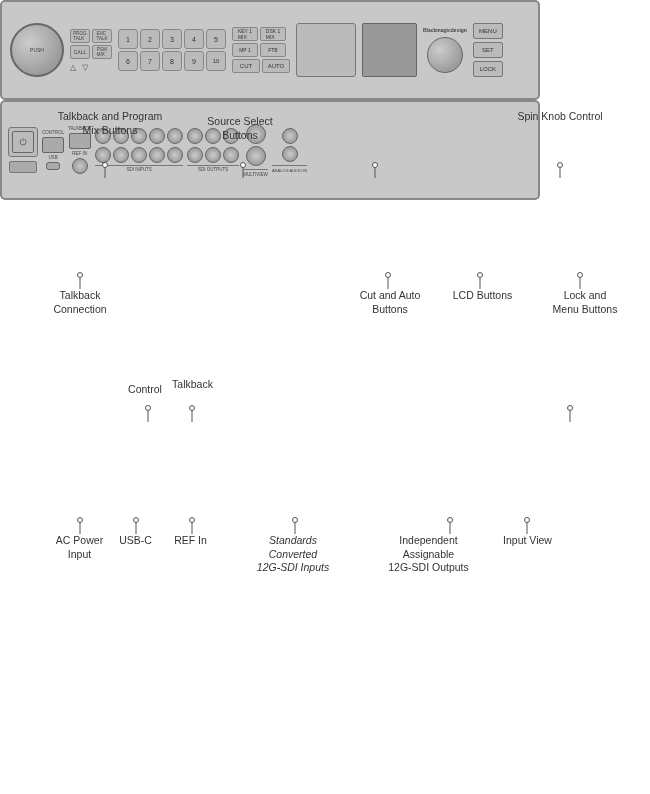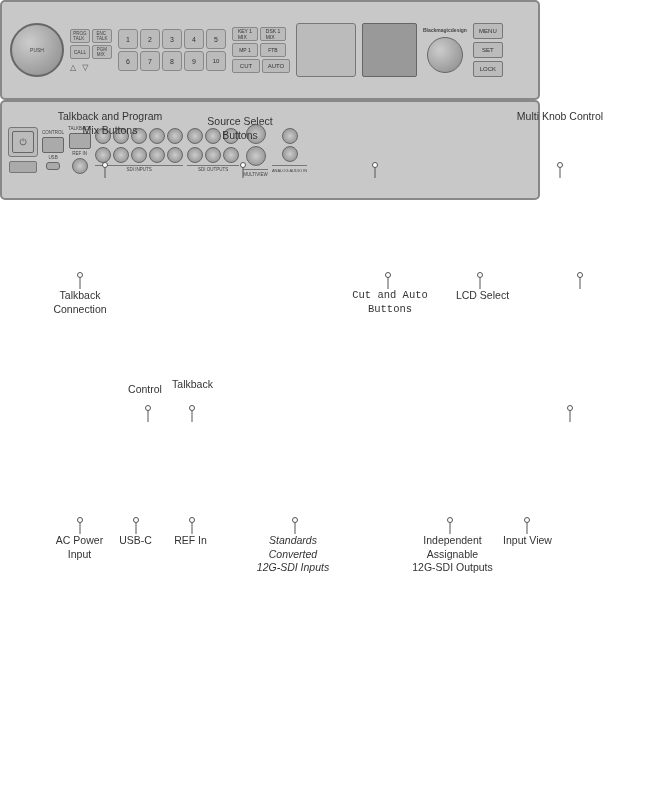--- a/index.html
+++ b/index.html
@@ -322,21 +322,21 @@
     <line x1="527" y1="520" x2="527" y2="534" stroke="#555" stroke-width="1"></line>
   </svg>
 
   <div class="label" style="left:55px; top:110px; width:110px;">Talkback and
 Program Mix Buttons</div>
 
   <div class="label" style="left:195px; top:115px; width:90px;">Source
 Select Buttons</div>
 
 
-  <div class="label" style="left:510px; top:110px; width:100px;">Multi Knob
+  <div class="label" style="left:510px; top:110px; width:100px;">Spin Knob
 Control</div>
 
   <div class="connector-dot" style="left:102px; top:162px;"></div>
   <div class="connector-dot" style="left:240px; top:162px;"></div>
   <div class="connector-dot" style="left:372px; top:162px;"></div>
   <div class="connector-dot" style="left:557px; top:162px;"></div>
 
   <div class="front-panel">
 
     <div class="dial-large">
@@ -406,24 +406,25 @@
     </div>
   </div>
 
   <div class="connector-dot" style="left:77px; top:272px;"></div>
   <div class="connector-dot" style="left:385px; top:272px;"></div>
   <div class="connector-dot" style="left:477px; top:272px;"></div>
   <div class="connector-dot" style="left:577px; top:272px;"></div>
 
   <div class="label" style="left:35px; top:289px; width:90px;">Talkback<br>Connection</div>
 
-  <div class="label" style="left:345px; top:289px; width:90px;font-family:Liberation Mono, monospace;">Cut and Auto<br>Buttons</div>
-
-  <div class="label" style="left:445px; top:289px; width:75px;">LCD Select</div>
-
+  <div class="label" style="left:345px; top:289px; width:90px;">Cut and Auto<br>Buttons</div>
+
+  <div class="label" style="left:445px; top:289px; width:75px;">LCD Buttons</div>
+
+  <div class="label" style="left:545px; top:289px; width:80px;">Lock and<br>Menu Buttons</div>
 
   <div class="label" style="left:115px; top:383px; width:60px;">Control</div>
 
   <div class="label" style="left:160px; top:378px; width:65px;">Talkback</div>
 
 
   <div class="connector-dot" style="left:145px; top:405px;"></div>
   <div class="connector-dot" style="left:189px; top:405px;"></div>
   <div class="connector-dot" style="left:567px; top:405px;"></div>
 
@@ -529,17 +530,17 @@
   <div class="connector-dot" style="left:524px; top:517px;"></div>
 
   <div class="label" style="left:42px; top:534px; width:75px;">AC Power<br>Input</div>
 
   <div class="label" style="left:108px; top:534px; width:55px;">USB-C</div>
 
   <div class="label" style="left:163px; top:534px; width:55px;">REF In</div>
 
   <div class="label" style="left:248px; top:534px; width:90px;font-style:italic;">Standards<br>Converted<br>12G-SDI Inputs</div>
 
-  <div class="label" style="left:405px; top:534px; width:95px;">Independent<br>Assignable<br>12G-SDI Outputs</div>
+  <div class="label" style="left:381px; top:534px; width:95px;">Independent<br>Assignable<br>12G-SDI Outputs</div>
 
   <div class="label" style="left:495px; top:534px; width:65px;">Input View</div>
 
 </div>
 
 </body></html>

